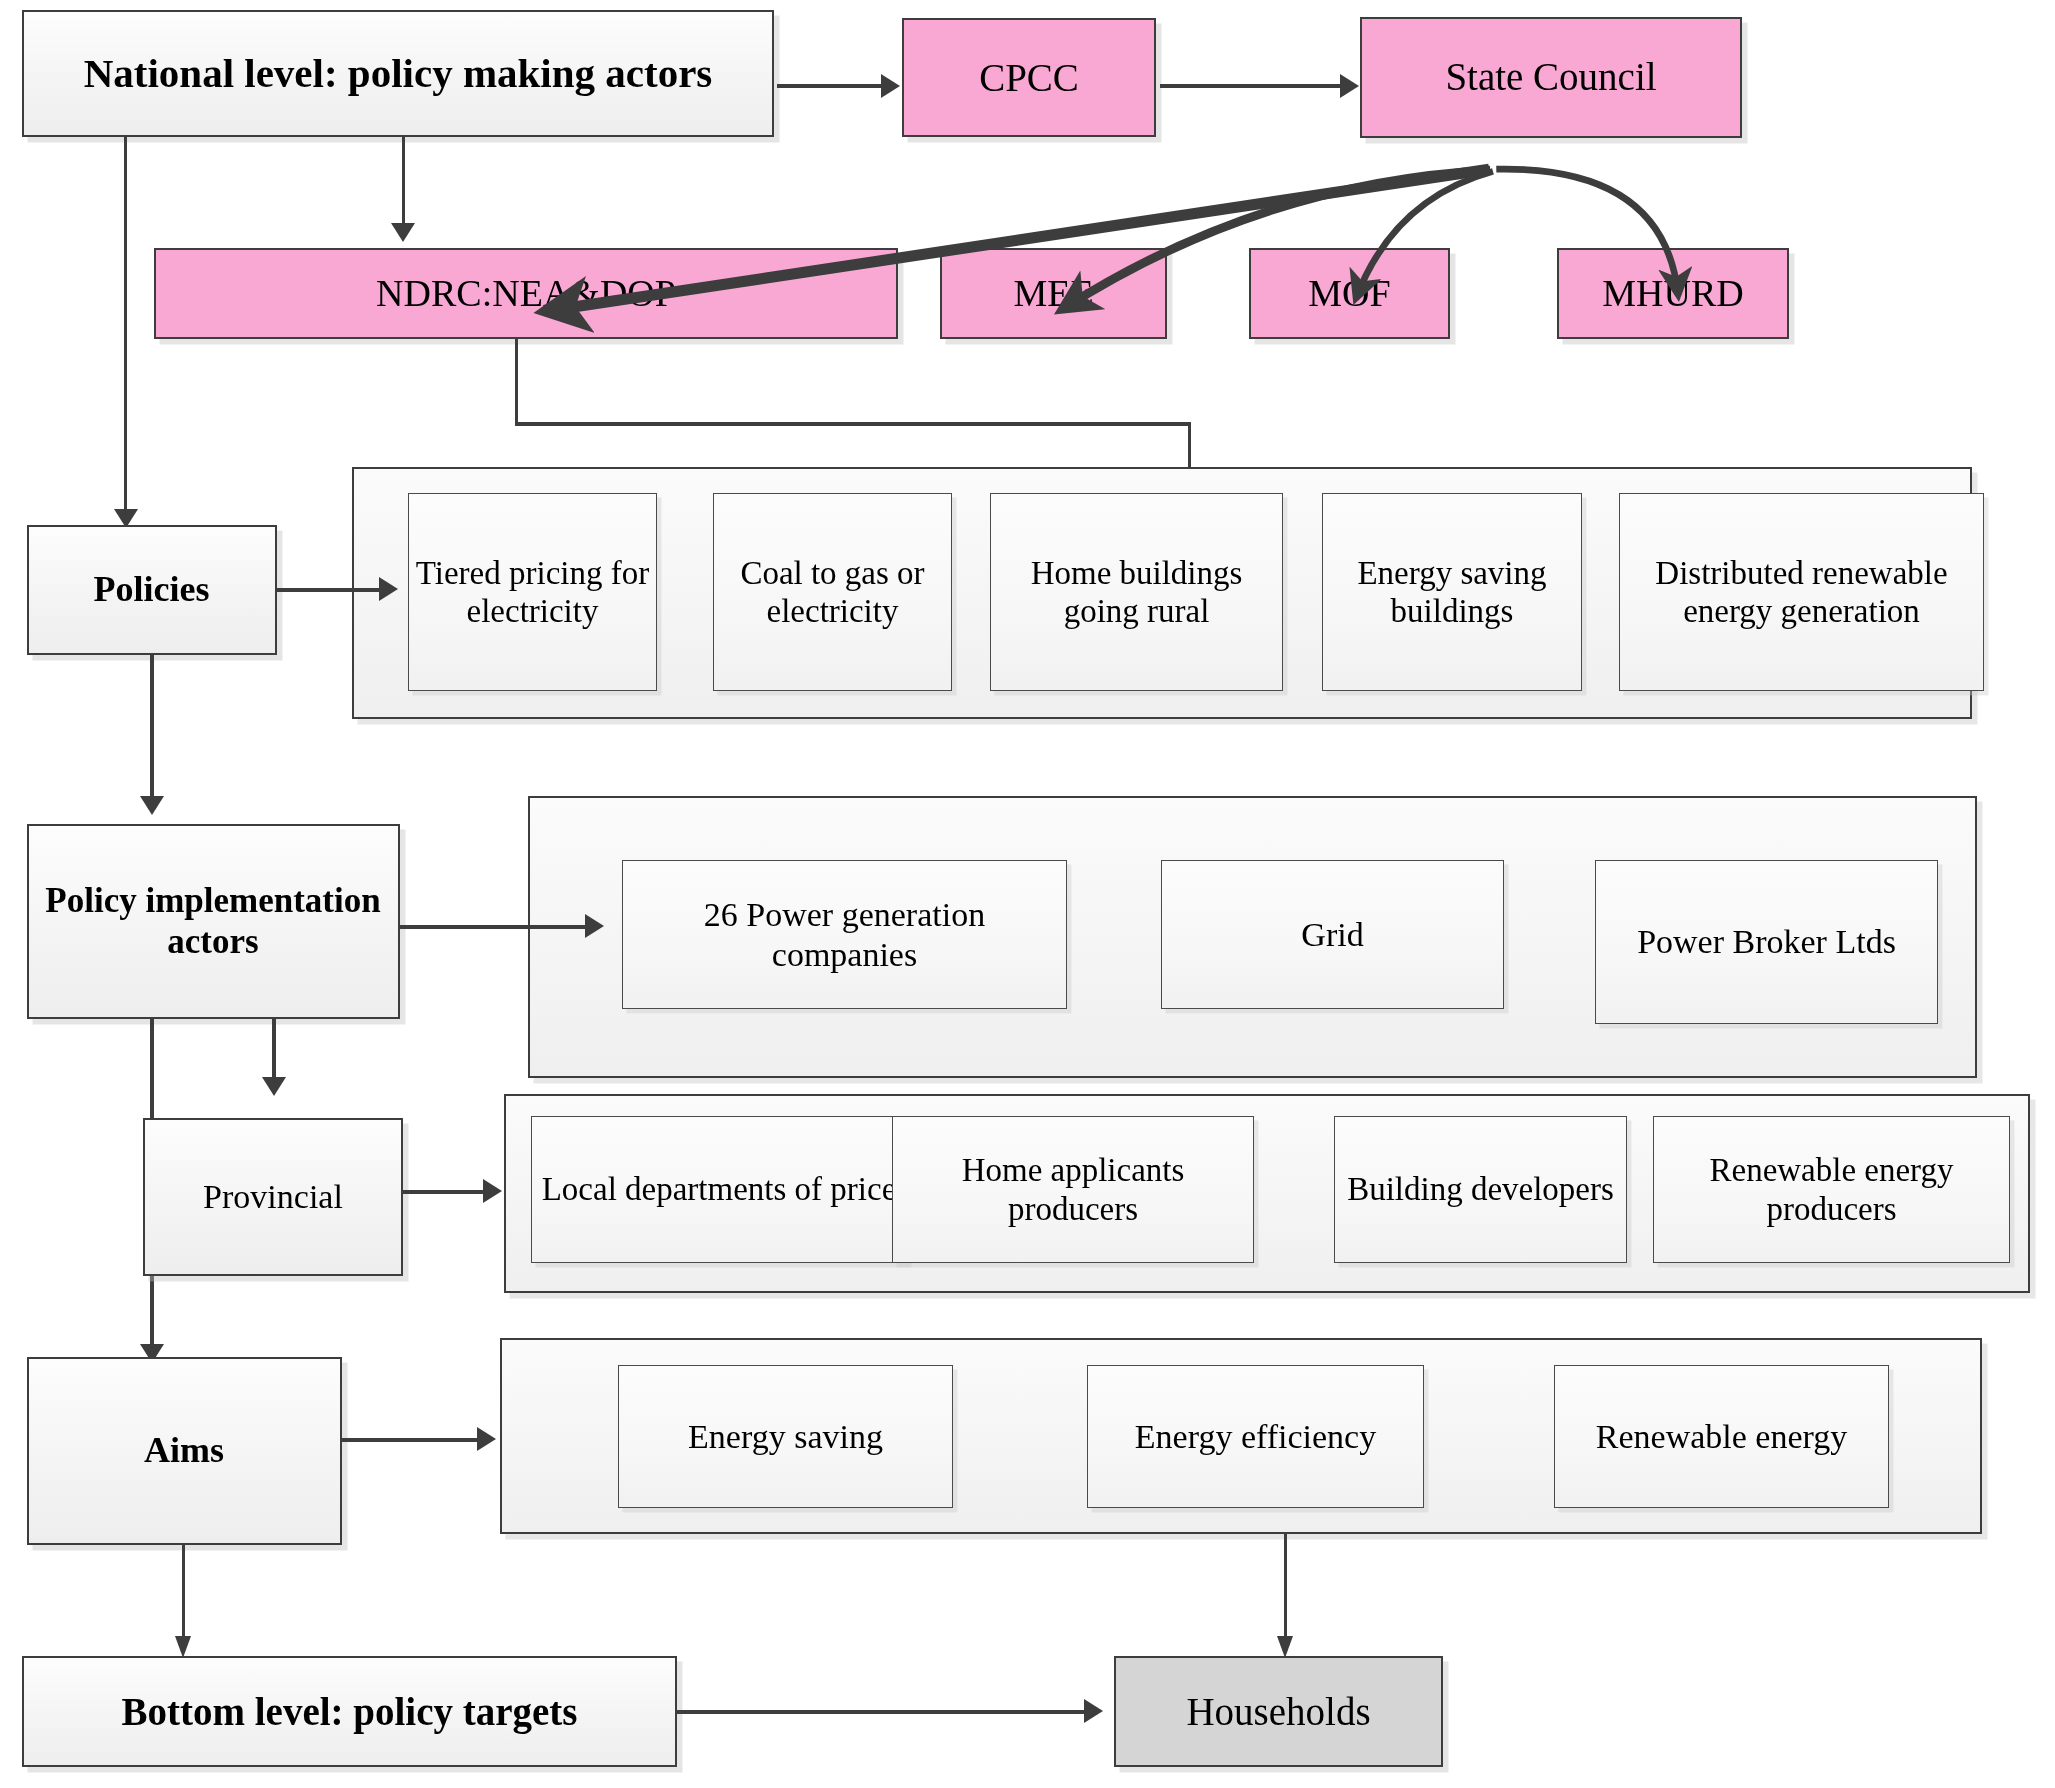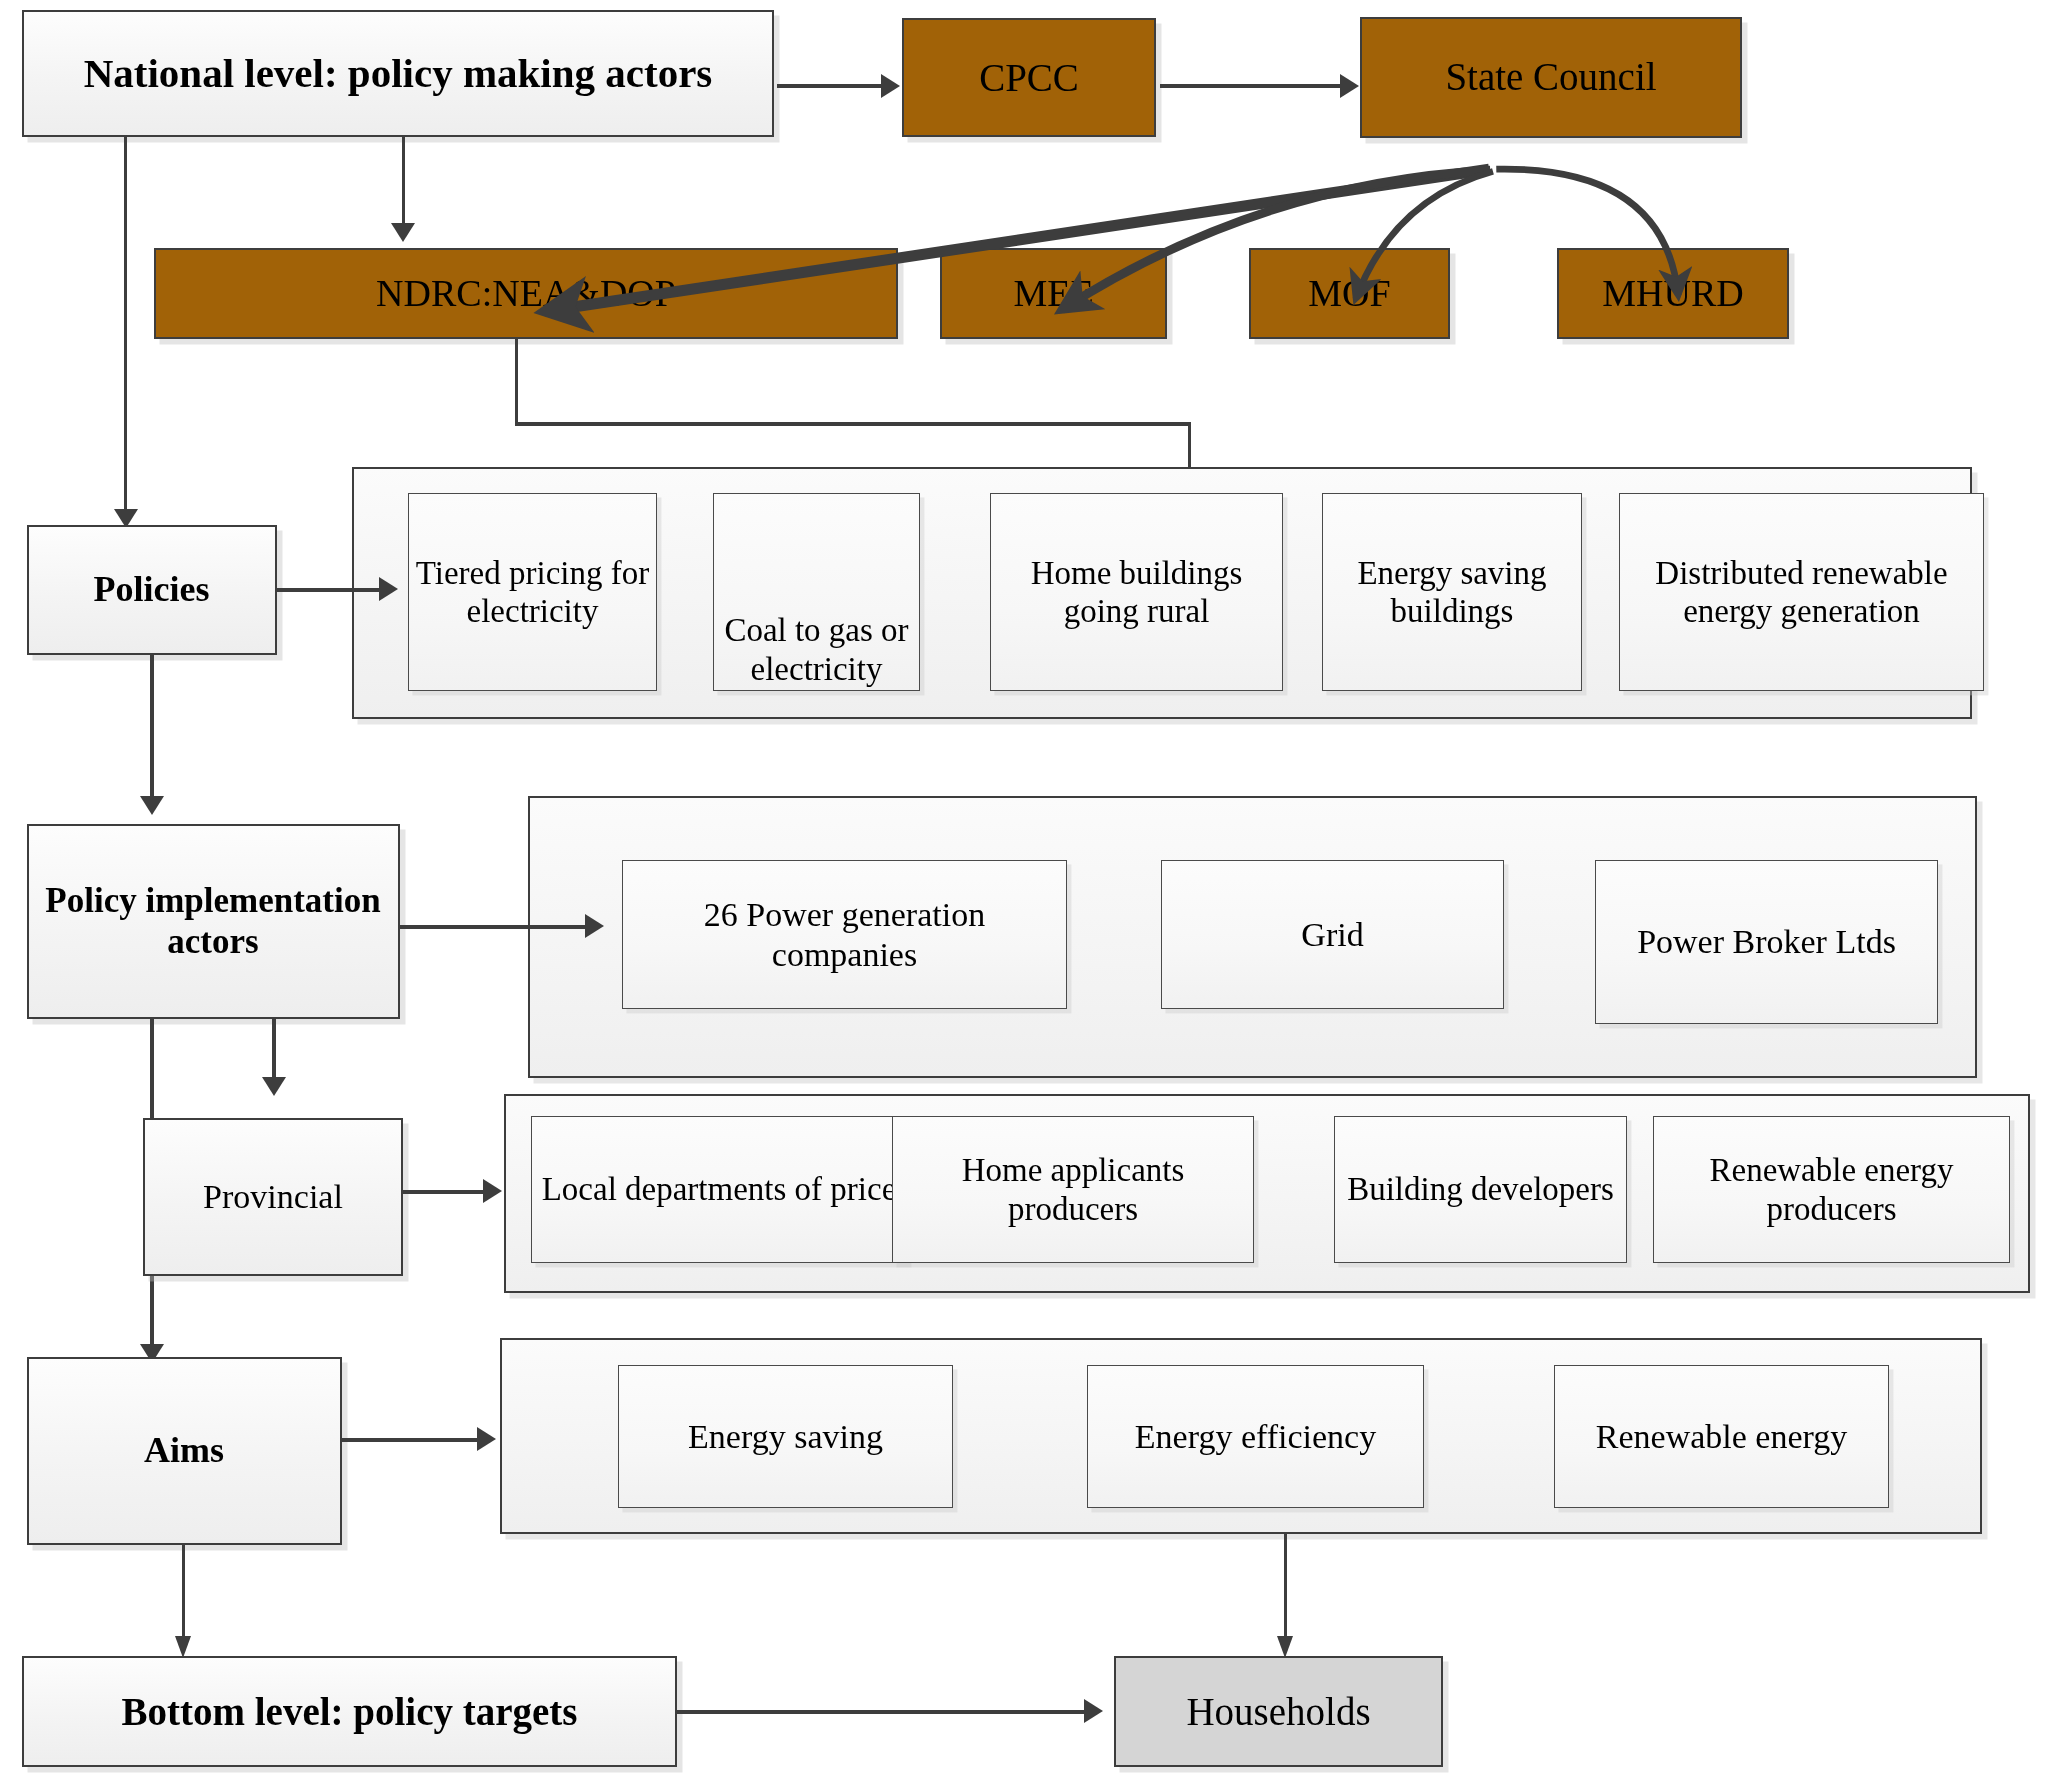--- a/index.html
+++ b/index.html
@@ -26,21 +26,21 @@
     box-shadow: 5.5px 5.5px 0 0 rgba(190,190,190,0.40);
     display: flex;
     align-items: center;
     justify-content: center;
     text-align: center;
     color: #000000;
     line-height: 1.16;
     padding: 2.2px 5.5px;
   }
   .node.plain {
-    background: #a16207;
+    background: #f9a8d4;
     border: 2.2px solid #3d3d3d;
   }
   .node.inner {
     border: 1.7px solid #4a4a4a;
     background: linear-gradient(to bottom, #fcfcfc 0%, #f7f7f7 60%, #f1f1f1 100%);
     box-shadow: 4.4px 4.4px 0 0 rgba(200,200,200,0.38);
   }
   .node.bold { font-weight: bold; }
   .node.shaded {
     background: #d5d5d5;
@@ -156,21 +156,21 @@
 
   <div class="node bold" style="left:26.5px; top:525px; width:250px; height:130px; font-size:36px;">
     <span class="txt">Policies</span>
   </div>
 
   <div class="panel" style="left:352px; top:467px; width:1620px; height:252px;"></div>
 
   <div class="node inner" style="left:408px; top:493px; width:249px; height:198px; font-size:33px;">
     <span class="txt">Tiered pricing for electricity</span>
   </div>
-  <div class="node inner" style="left:713px; top:493px; width:207px; height:198px; font-size:33px;align-items:flex-end;">
+  <div class="node inner" style="left:713px; top:493px; width:239px; height:198px; font-size:33px;">
     <span class="txt">Coal to gas or electricity</span>
   </div>
   <div class="node inner" style="left:990px; top:493px; width:293px; height:198px; font-size:33px;">
     <span class="txt">Home buildings going rural</span>
   </div>
   <div class="node inner" style="left:1322px; top:493px; width:260px; height:198px; font-size:33px;">
     <span class="txt">Energy saving buildings</span>
   </div>
   <div class="node inner" style="left:1619px; top:493px; width:365px; height:198px; font-size:33px;">
     <span class="txt">Distributed renewable energy generation</span>

